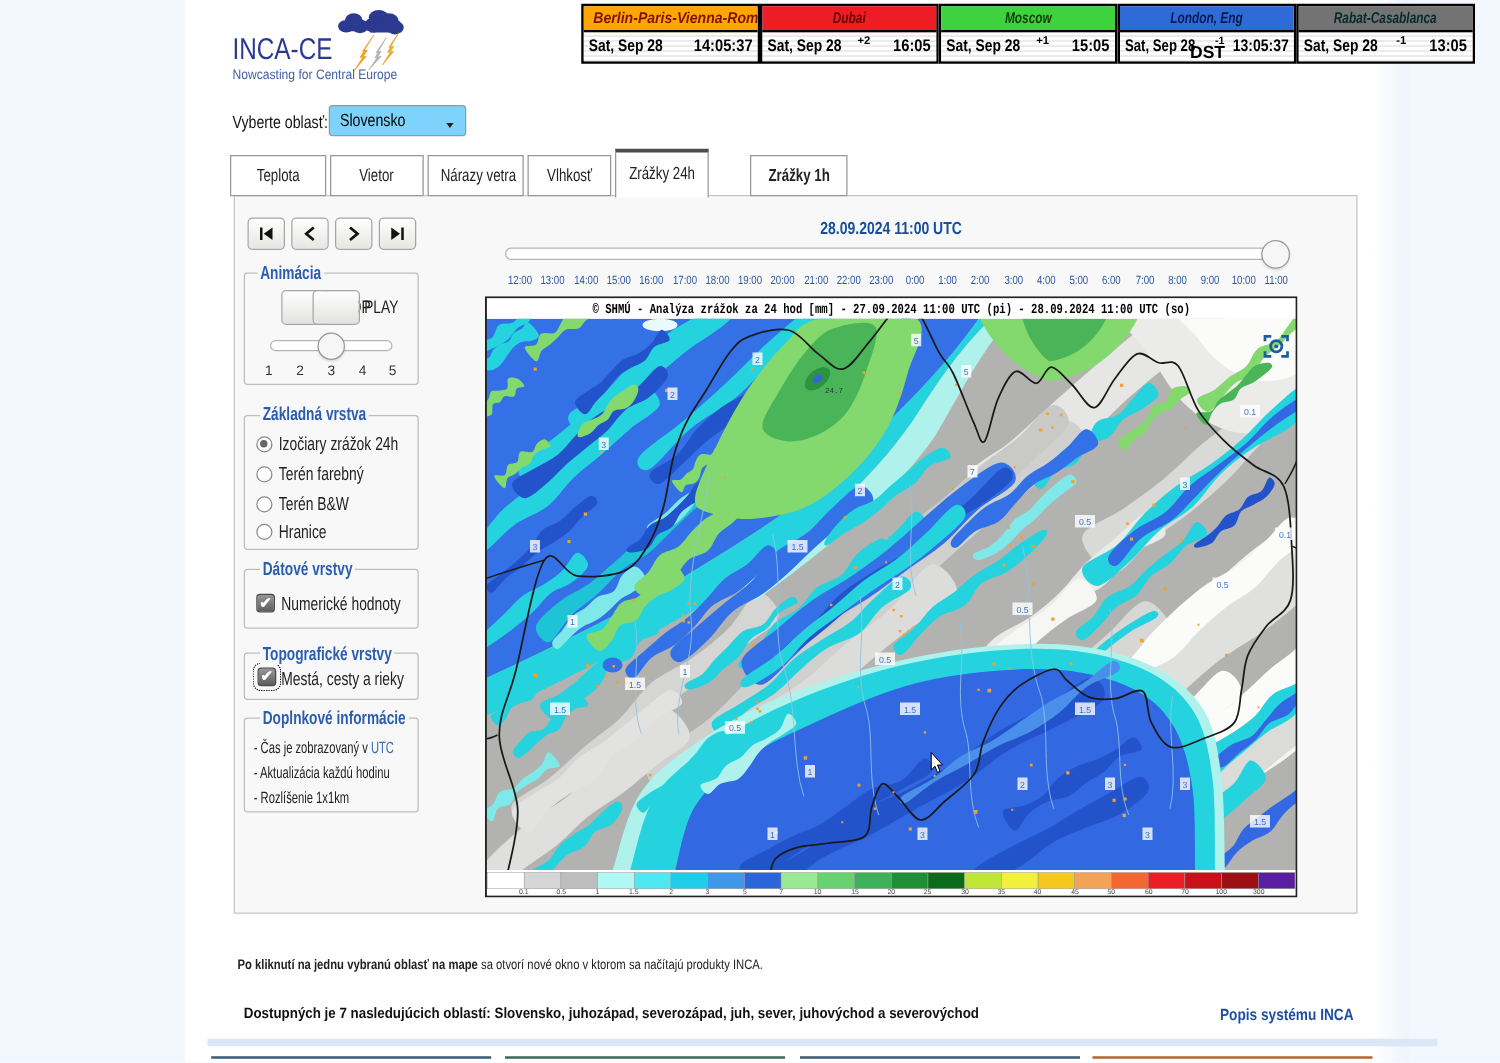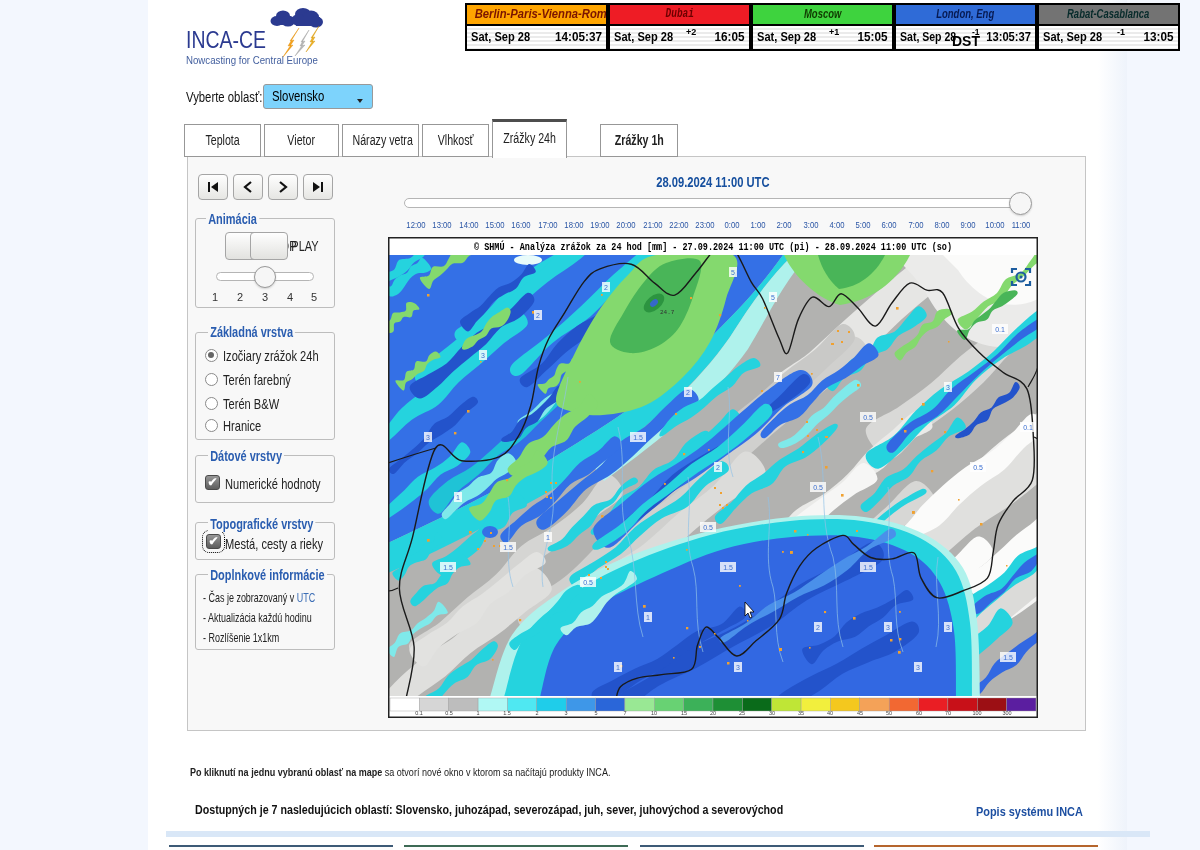--- a/index.html
+++ b/index.html
@@ -80,21 +80,21 @@
 </svg>
 
 <div class="abs clk" style="left:465px;">
   <div class="hd" style="background:#ffa500;color:#7b1400;"><span class="cc" style="transform:scaleX(0.9);">Berlin-Paris-Vienna-Roma</span></div>
   <div class="bd">
       <span class="d">Sat, Sep 28</span>
       <span class="t">14:05:37</span>
     </div>
 </div>
 <div class="abs clk" style="left:608px;">
-  <div class="hd" style="background:#ee1c25;color:#6d0000;font-family:Liberation Mono, monospace;"><span class="cc">Dubai</span></div>
+  <div class="hd" style="background:#ee1c25;color:#6d0000;"><span class="cc">Dubai</span></div>
   <div class="bd">
       <span class="d">Sat, Sep 28</span>
       <span class="z" style="left:76px;">+2</span>
       <span class="t">16:05</span>
     </div>
 </div>
 <div class="abs clk" style="left:751px;">
   <div class="hd" style="background:#3ed33e;color:#103b00;"><span class="cc">Moscow</span></div>
   <div class="bd">
       <span class="d">Sat, Sep 28</span>

